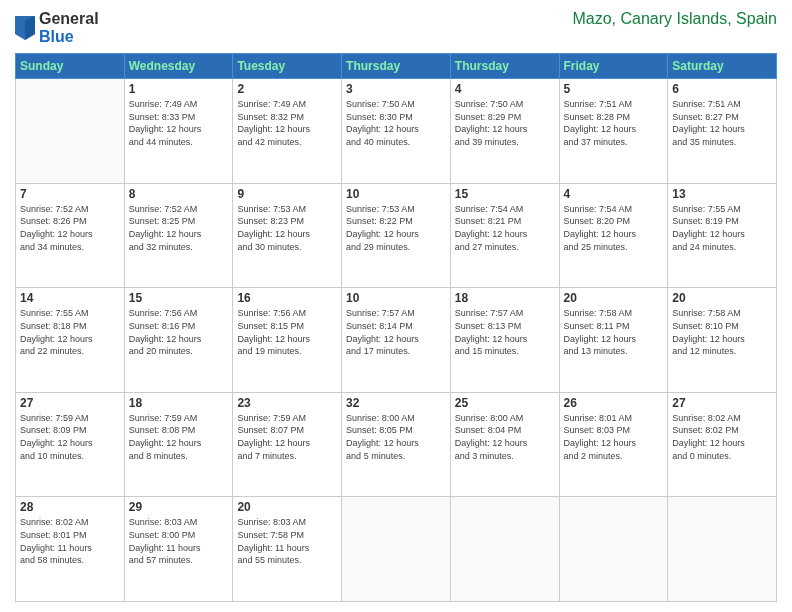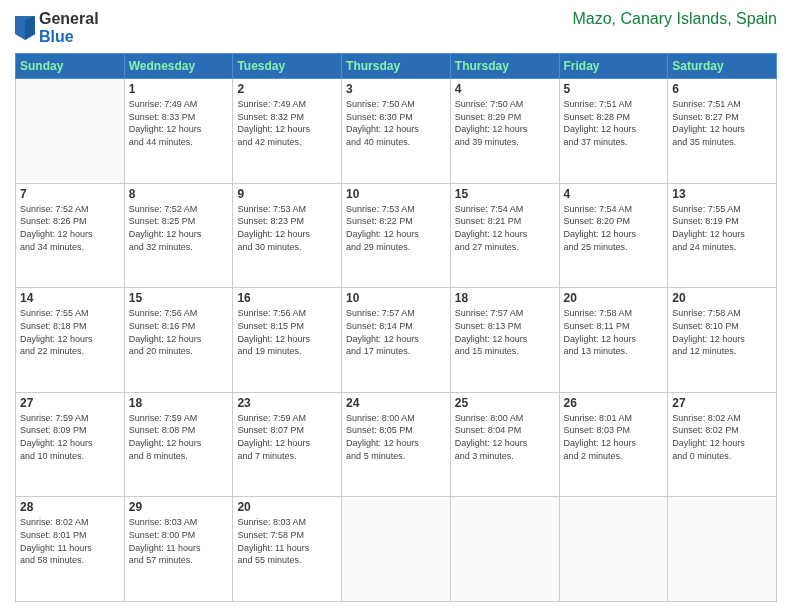--- a/index.html
+++ b/index.html
@@ -285,21 +285,21 @@
 and 8 minutes.</div>
           </td>
           <td>
             <span class="day-num">23</span>
             <div class="day-info" style="white-space: pre-line;">Sunrise: 7:59 AM
 Sunset: 8:07 PM
 Daylight: 12 hours
 and 7 minutes.</div>
           </td>
           <td>
-            <span class="day-num">24</span>
+            <span class="day-num">32</span>
             <div class="day-info" style="white-space: pre-line;">Sunrise: 8:00 AM
 Sunset: 8:05 PM
 Daylight: 12 hours
 and 5 minutes.</div>
           </td>
           <td>
             <span class="day-num">25</span>
             <div class="day-info" style="white-space: pre-line;">Sunrise: 8:00 AM
 Sunset: 8:04 PM
 Daylight: 12 hours

